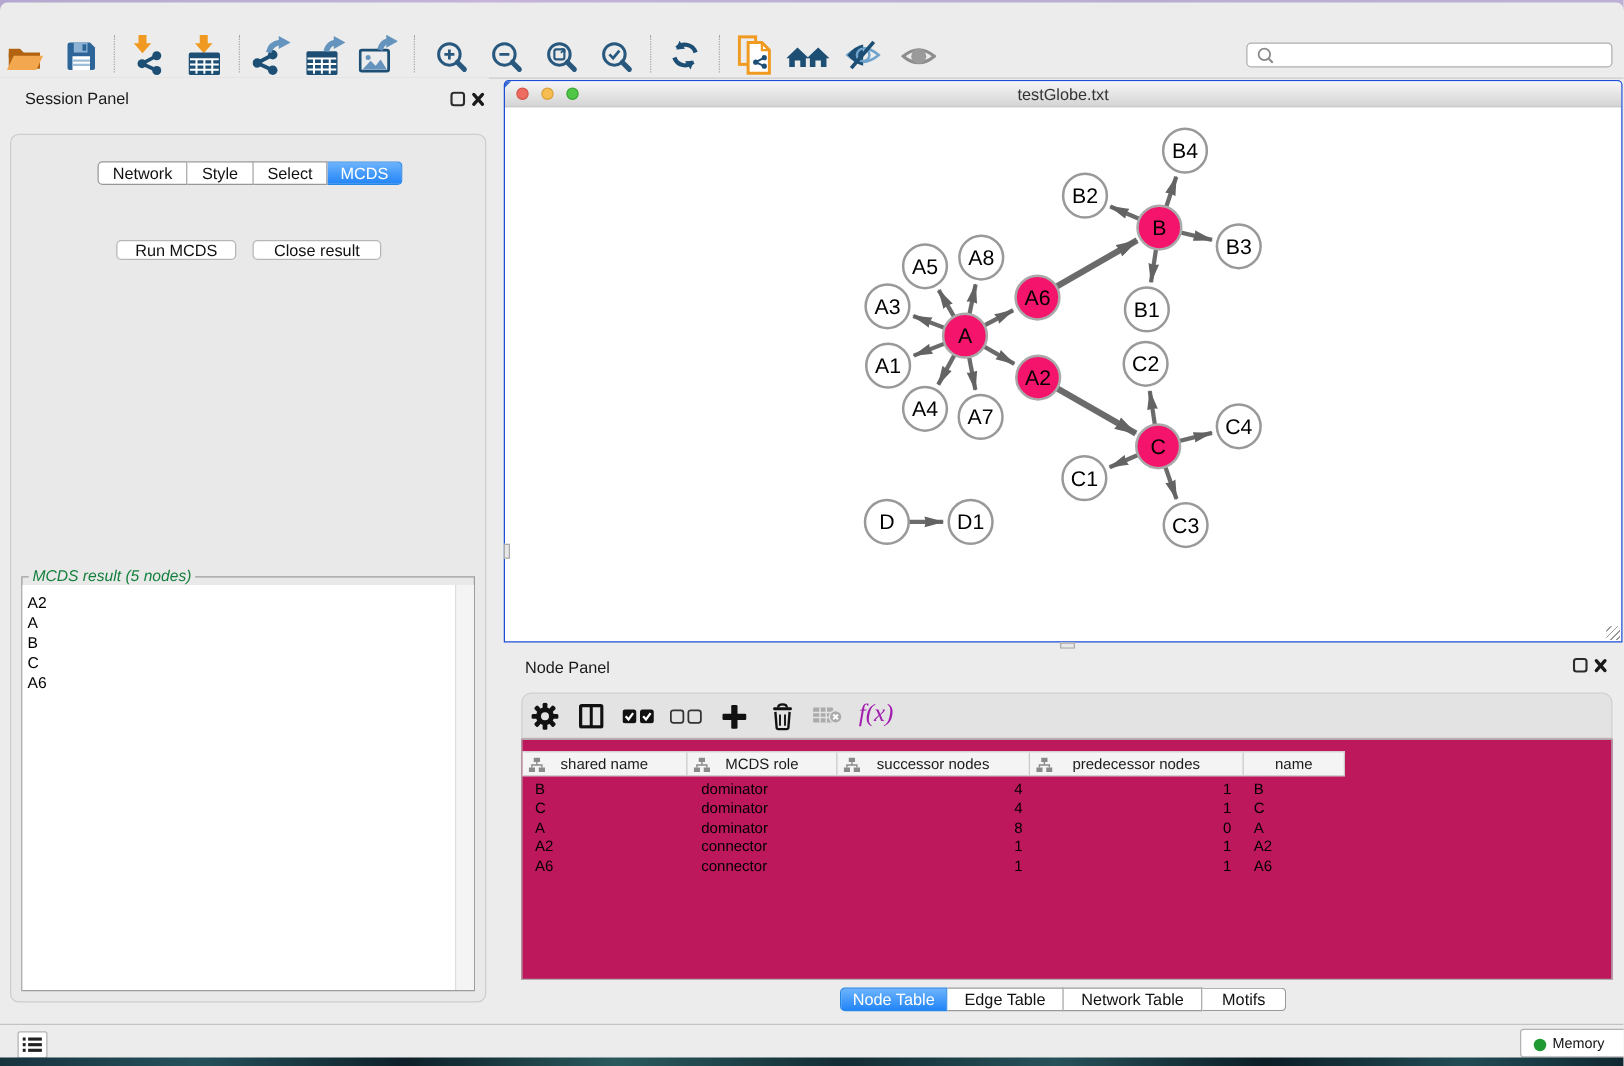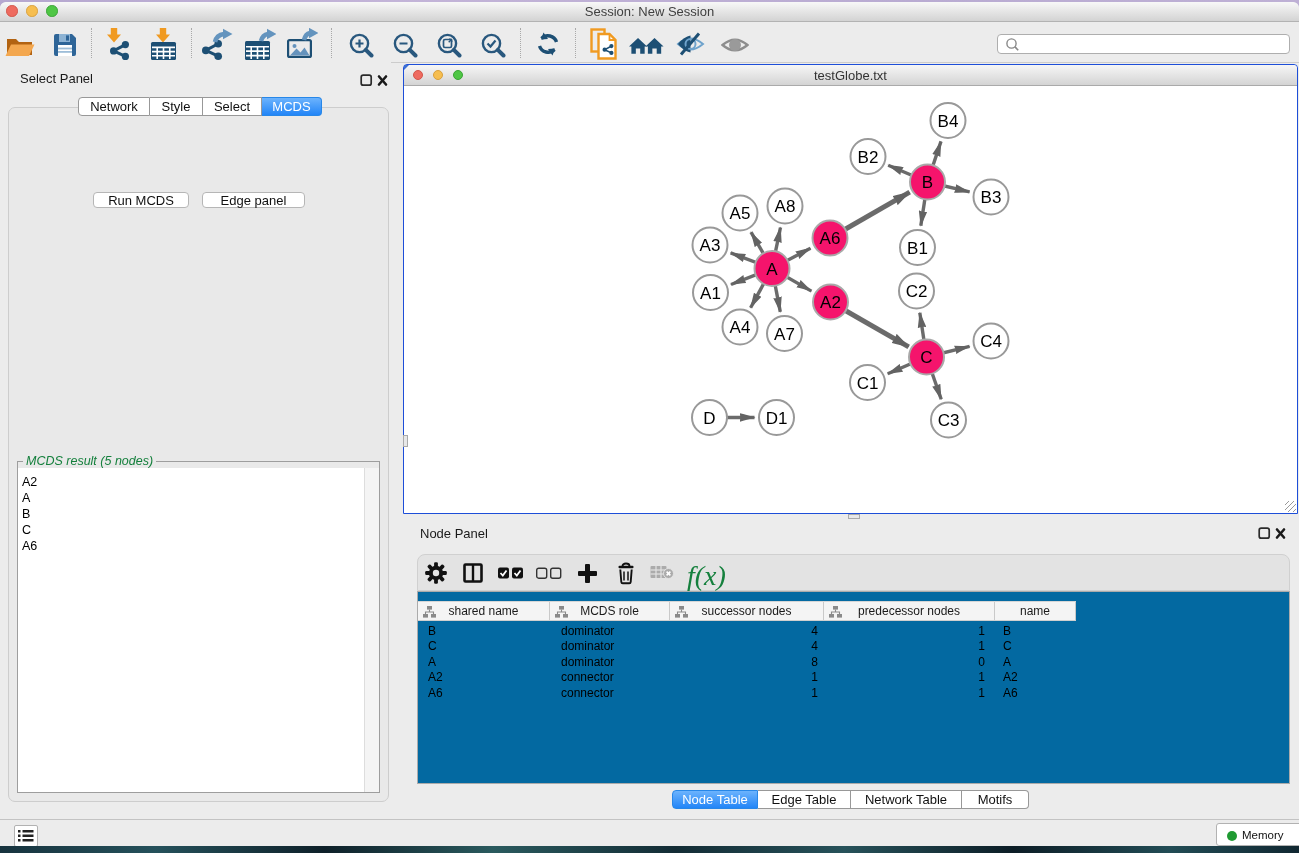--- a/index.html
+++ b/index.html
@@ -17,21 +17,21 @@
 #titlebar .ttl { text-align:center; font-size:13px; color:#404040; line-height:20px; }
 #toolbar { position:absolute; left:0; top:20px; width:1299px; height:41px; background:#ececec; border-bottom:1px solid #cccccc; }
 .tbi { position:absolute; top:0; }
 .vsep { position:absolute; top:6px; height:30px; border-left:1px dotted #a9a9a9; }
 #searchbox { position:absolute; left:997px; top:12px; width:293px; height:20px; background:#fff; border:1px solid #aeaeae; border-radius:4px; }
 
 #cpanel { position:absolute; left:0; top:60px; width:391px; height:757px; background:#ececec; }
 #cpanel .hdr { position:absolute; left:20px; top:9px; font-size:13px; color:#1a1a1a; }
 .winbtns { position:absolute; top:11px; height:12px; }
 #cpbody { position:absolute; left:8px; top:45px; width:381px; height:695px; background:#e9e9e9; border:1px solid #cdcdcd; border-radius:7px; }
-.tabrow { position:absolute; display:flex; z-index:5; }
+.tabrow { position:absolute; display:flex; z-index:5;margin-top:32px; }
 .tab { background:#fff; border:1px solid #989898; border-left:none; font-size:13px; color:#111; padding:0 0; text-align:center; line-height:17px; height:19px; }
 .tab.first { border-left:1px solid #989898; border-radius:4px 0 0 4px; }
 .tab.last { border-radius:0 4px 4px 0; }
 .tab.sel { background:linear-gradient(#6cb3fd,#2285f7); color:#fff; border-color:#2787e8; }
 #opt-label { position:absolute; left:0; top:75px; width:100%; text-align:center; font-size:13px; color:#111; }
 #dropdown { position:absolute; left:43px; top:96px; width:311px; height:20px; background:#fff; border:1px solid #b0b0b0; border-radius:5px; font-size:13.5px; color:#111; text-align:left; padding-left:12px; line-height:18px; letter-spacing:0.2px; }
 #spinner { position:absolute; right:-1px; top:-1px; width:18px; height:20px; background:linear-gradient(#6db4fe,#2083f5); border-radius:0 5px 5px 0; }
 .btn { position:absolute; background:#fff; border:1px solid #b6b6b6; border-radius:4px; font-size:13px; color:#111; text-align:center; line-height:15px; height:16px; }
 #fieldset { position:absolute; left:17px; top:399px; width:363px; height:332px; border:1px solid #9d9d9d; }
 #fieldset legend { position:absolute; left:5px; top:-8px; background:#e9e9e9; font-size:12.5px; color:#15803d; padding:0 3px; z-index:3;font-style:italic; }
@@ -46,44 +46,38 @@
 #nettitle .ttl { text-align:center; font-size:13px; color:#333; line-height:21px; }
 #graph { position:absolute; left:0px; top:20.5px; }
 #grip { position:absolute; right:1px; bottom:1px; width:11px; height:11px;
   background:repeating-linear-gradient(135deg, transparent 0 2.5px, #9a9a9a 2.5px 3.5px); }
 .stubL { position:absolute; left:-1px; top:370px; width:5px; height:12px; background:#e8e8e8; border:1px solid #aaa; }
 .stubB { position:absolute; left:444px; bottom:-6px; width:12px; height:5px; background:#e8e8e8; border:1px solid #aaa; }
 
 #tpanel { position:absolute; left:391px; top:517px; width:908px; height:300px; background:#ececec; }
 #tpanel .hdr { position:absolute; left:29px; top:7px; font-size:13px; color:#1a1a1a; }
 #ttoolbar { position:absolute; left:26px; top:35px; width:873px; height:37px; background:#e3e3e3; border:1px solid #d0d0d0; border-radius:8px 8px 0 0; }
-#ttable { position:absolute; left:26px; top:72px; width:873px; height:193px; background:#0369a1; border:1px solid #ababab; }
+#ttable { position:absolute; left:26px; top:72px; width:873px; height:193px; background:#be185d; border:1px solid #ababab; }
 #thead { position:absolute; left:0; top:9px; width:658px; height:20px; background:#f4f4f4; border-top:1px solid #d6d6d6; border-bottom:1px solid #cfcfcf; display:flex; }
 .th { position:relative; display:flex; align-items:center; justify-content:center; font-size:12px; color:#1a1a1a; border-right:1px solid #c9c9c9; }
 .th svg { position:absolute; left:5px; top:4px; }
 .td { position:absolute; font-size:12px; color:#000; }
 .btabs { position:absolute; display:flex; z-index:5; }
 
 #statusbar { position:absolute; left:0; top:817px; width:1299px; height:27px; background:#ececec; border-top:1px solid #c3c3c3; }
 #listbtn { position:absolute; left:14px; top:5px; width:24px; height:22px; background:#fff; border:1px solid #b2b2b2; border-radius:2px; }
 #membtn { position:absolute; left:1216px; top:3px; width:86px; height:23px; background:#fff; border:1px solid #b2b2b2; border-radius:3px; font-size:11.5px; color:#111; }
 #darkband { position:absolute; left:0; top:844px; width:1299px; height:7px;
  background:linear-gradient(90deg,#17333e,#25515b 12%,#0e2029 25%,#2a5a5e 38%,#132c35 52%,#27525a 65%,#0c1d26 78%,#224c55 90%,#102731); }
 svg text { font-family:"Liberation Sans", sans-serif; }
 </style>
 </head>
 <body>
 <div id="purple"></div>
 <div id="appwin">
-  <div id="titlebar">
-    <div class="tl red"></div>
-      <div class="tl yel"></div>
-      <div class="tl grn"></div>
-    <div class="ttl">Session: New Session</div>
-  </div>
   <div id="toolbar">
       <div class="vsep" style="left:91px;"></div>
       <div class="vsep" style="left:191px;"></div>
       <div class="vsep" style="left:331px;"></div>
       <div class="vsep" style="left:520px;"></div>
       <div class="vsep" style="left:575px;"></div>
       <svg class="tbi" style="left:5px; top:12px;" width="30" height="23" viewBox="0 0 30 23">
         <path d="M2,5 L11,5 L14,8 L27,8 L27,12 L2,12 Z" fill="#b26312"></path>
         <path d="M2,21 L2,9 L27,9 L27,21 Z" fill="#b26312"></path>
         <path d="M0.5,22 L6,10.5 L29.5,10.5 L24,22 Z" fill="#f3a74f"></path>
@@ -213,37 +207,37 @@
       </svg>
     <div id="searchbox">
         <svg width="16" height="16" viewBox="0 0 16 16" style="position:absolute;left:7px;top:2px;">
           <circle cx="6.5" cy="6.5" r="4.6" fill="none" stroke="#888" stroke-width="1.4"></circle>
           <line x1="9.9" y1="9.9" x2="13.2" y2="13.2" stroke="#888" stroke-width="1.6"></line>
         </svg>
       </div>
   </div>
 
   <div id="cpanel">
-    <div class="hdr">Select Panel</div>
+    <div class="hdr">Session Panel</div>
     <div class="winbtns" style="left:360px;"><svg width="28" height="13" viewBox="0 0 28 13">
           <rect x="1.2" y="1.2" width="10" height="10" rx="2" fill="none" stroke="#2b2b2b" stroke-width="1.7"></rect>
           <g stroke="#1a1a1a" stroke-width="2.6" stroke-linecap="round">
             <line x1="19" y1="2.5" x2="26" y2="10.5"></line>
             <line x1="26" y1="2.5" x2="19" y2="10.5"></line>
           </g>
         </svg></div>
     <div id="cpbody"></div>
     <div class="tabrow" style="left:78px; top:35px;">
       <div class="tab first" style="width:72px;">Network</div>
       <div class="tab" style="width:53px;">Style</div>
       <div class="tab" style="width:59px;">Select</div>
       <div class="tab sel last" style="width:60px;">MCDS</div>
     </div>
     <div class="btn" style="left:93px; top:130px; width:96px;">Run MCDS</div>
-    <div class="btn" style="left:202px; top:130px; width:103px;">Edge panel</div>
+    <div class="btn" style="left:202px; top:130px; width:103px;">Close result</div>
     <div id="fieldset">
       <legend>MCDS result (5 nodes)</legend>
       <div id="mlist">
         <div class="sb"></div>
         <div class="it" style="top:7px;">A2</div>
         <div class="it" style="top:23px;">A</div>
         <div class="it" style="top:39px;">B</div>
         <div class="it" style="top:55px;">C</div>
         <div class="it" style="top:71px;">A6</div>
       </div>
@@ -398,21 +392,21 @@
             <line x1="0.5" y1="9" x2="16.5" y2="9"></line>
             <line x1="6" y1="1" x2="6" y2="13"></line>
             <line x1="11" y1="1" x2="11" y2="13"></line>
           </g>
           <circle cx="18.5" cy="8.5" r="5" fill="#ababab" stroke="#e3e3e3" stroke-width="1"></circle>
           <g stroke="#fff" stroke-width="1.6">
             <line x1="16.6" y1="6.6" x2="20.4" y2="10.4"></line>
             <line x1="20.4" y1="6.6" x2="16.6" y2="10.4"></line>
           </g>
         </svg>
-        <div style="position:absolute;left:269px;top:5px;font-family:'Liberation Serif',serif;font-style:italic;font-size:28px;color:#15803d;">f(x)</div>
+        <div style="position:absolute;left:269px;top:5px;font-family:'Liberation Serif',serif;font-style:italic;font-size:20px;color:#a21caf;">f(x)</div>
       </div>
     <div id="ttable">
       <div id="thead">
         <div class="th" style="width:132px;">
             <svg width="13" height="12" viewBox="0 0 13 12">
               <g fill="#8a8a8a">
                 <rect x="4" y="0" width="5" height="3.6"></rect>
                 <rect x="0" y="8" width="5" height="3.6"></rect>
                 <rect x="8" y="8" width="5" height="3.6"></rect>
               </g>

